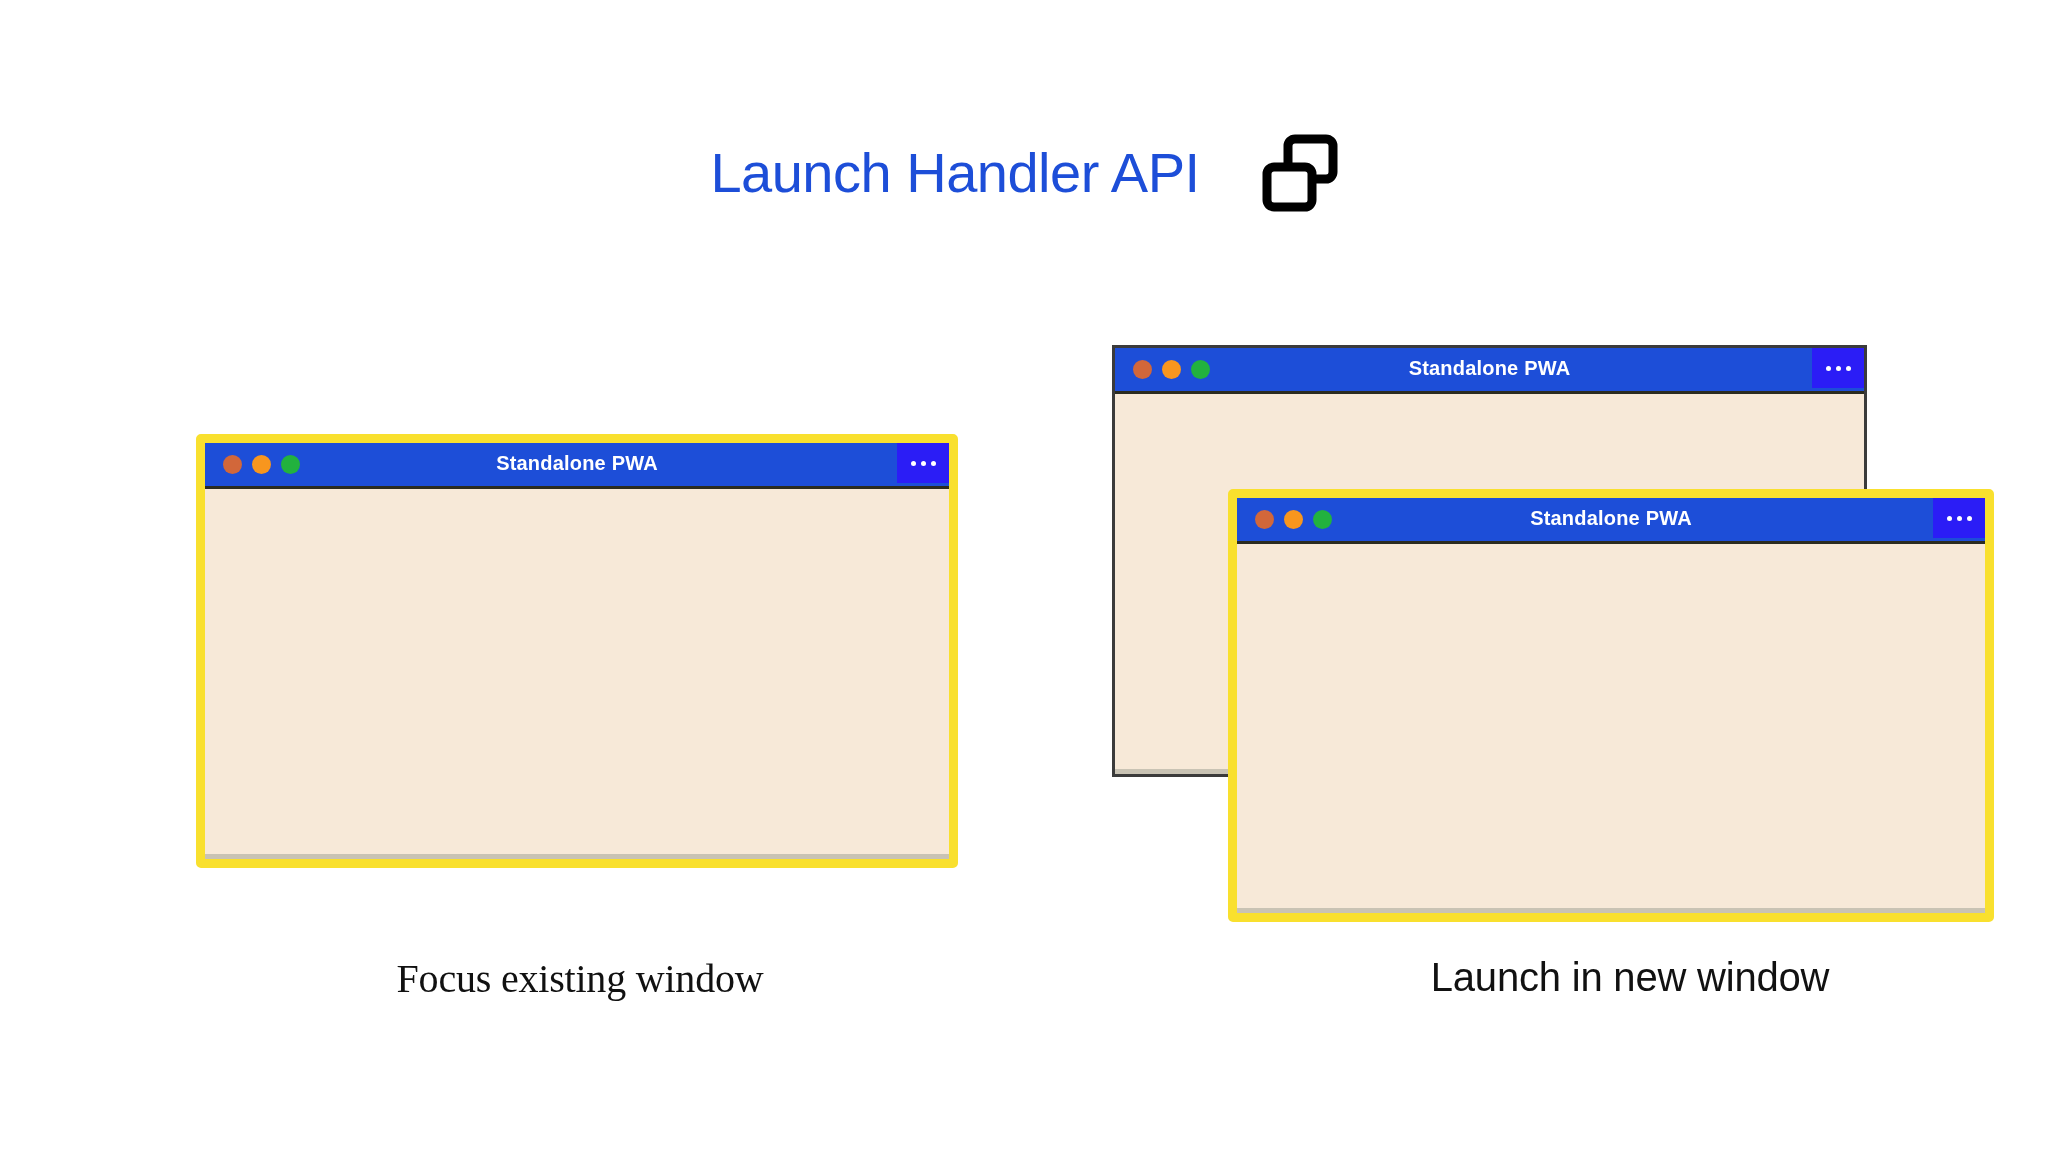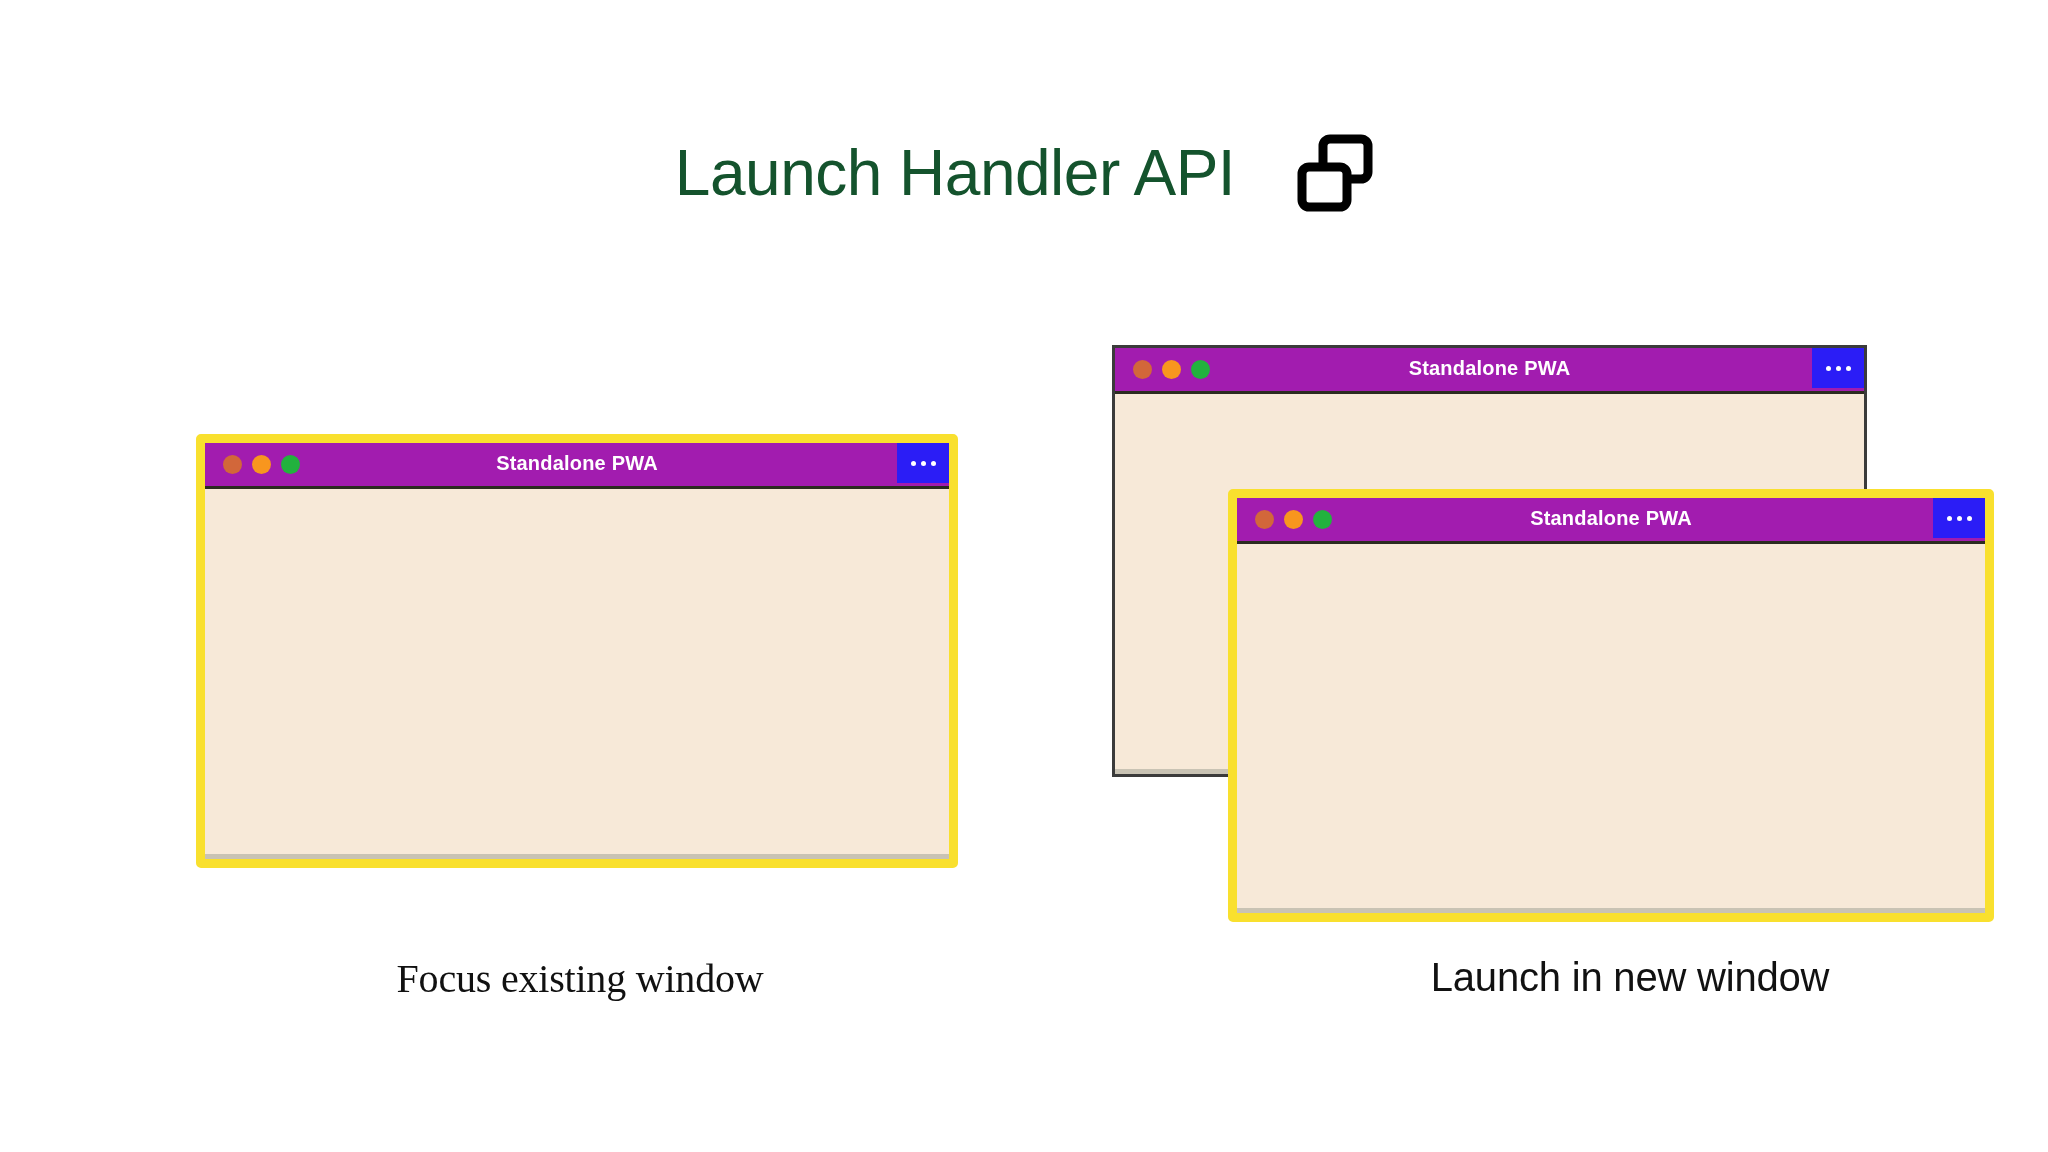--- a/index.html
+++ b/index.html
@@ -24,24 +24,24 @@
     top: 118px;
     width: 2048px;
     height: 110px;
     display: flex;
     align-items: center;
     justify-content: center;
     gap: 62px;
   }
   .page-title {
     font-family: "Liberation Sans", sans-serif;
-    font-size: 64px;
+    font-size: 56px;
     font-weight: 400;
     letter-spacing: -0.5px;
-    color: #14532d;
+    color: #1d4ed8;
     line-height: 1;
     white-space: nowrap;
   }
   .title-icon {
     width: 76px;
     height: 78px;
     position: relative;
     display: block;
     flex: none;
   }
@@ -68,21 +68,21 @@
     box-sizing: border-box;
     background: #f7e9d8;
     display: flex;
     flex-direction: column;
     overflow: hidden;
     position: relative;
   }
   .titlebar {
     height: 46px;
     flex: none;
-    background: #a21caf;
+    background: #1d4ed8;
     display: flex;
     align-items: center;
     position: relative;
     border-bottom: 3px solid #2b2b20;
     box-sizing: border-box;
   }
   .traffic-lights {
     display: flex;
     align-items: center;
     gap: 10px;

